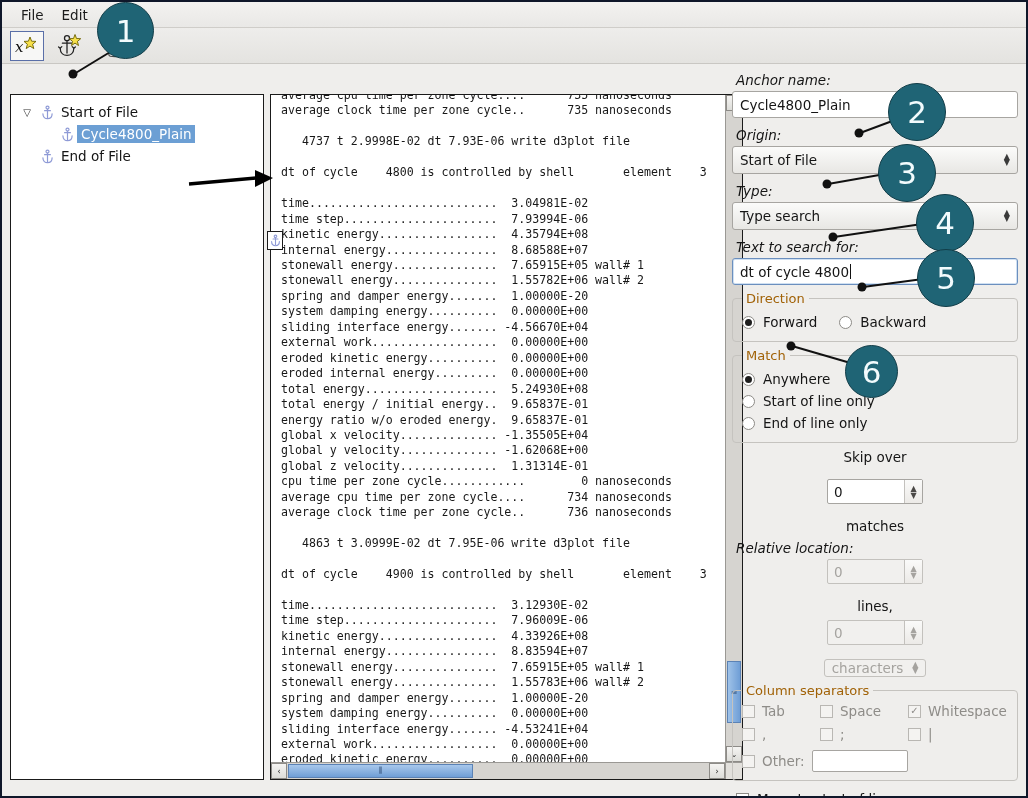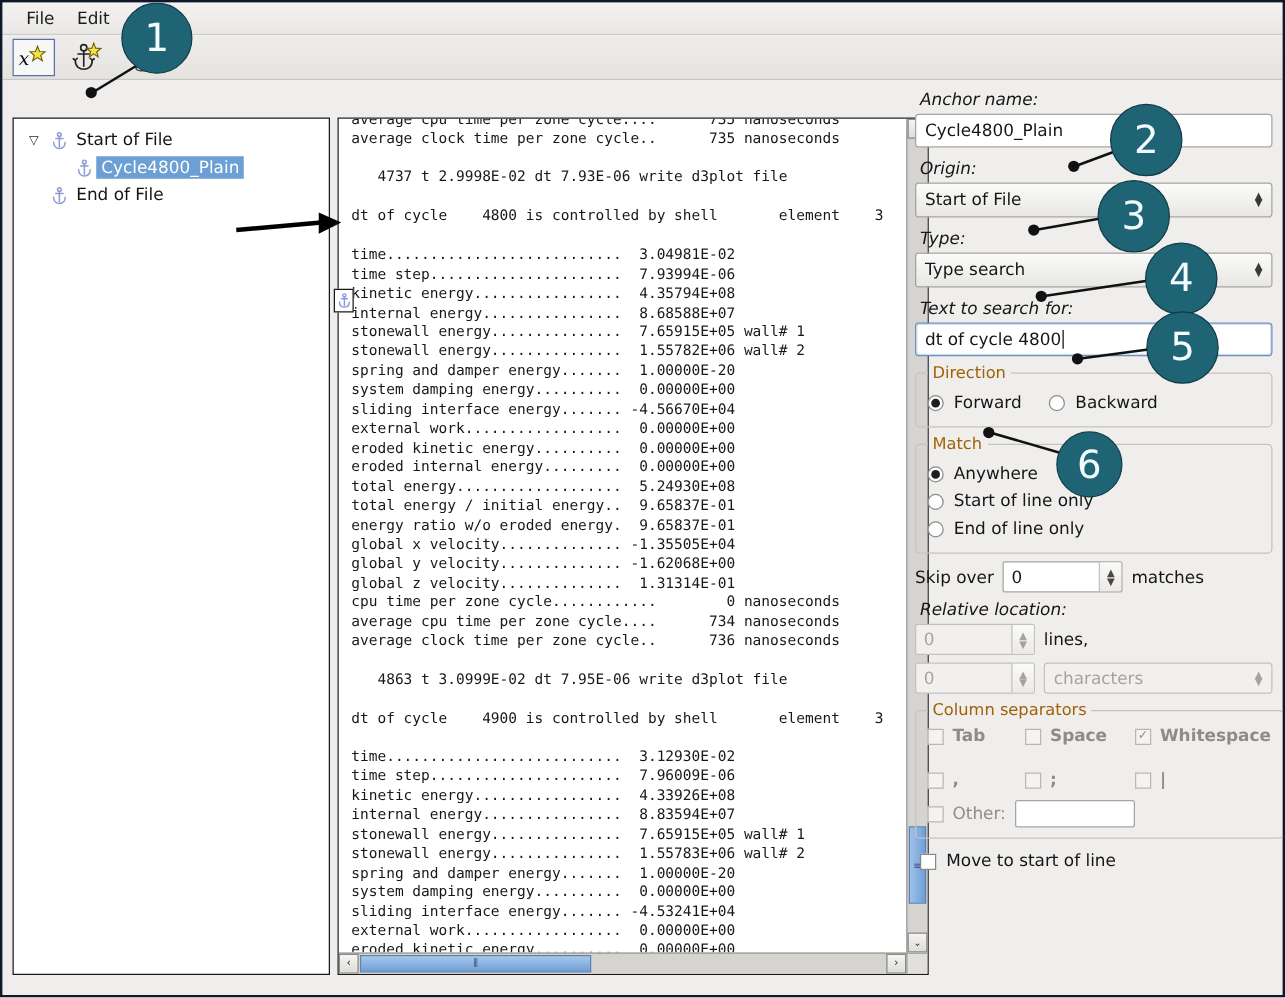--- a/index.html
+++ b/index.html
@@ -180,21 +180,21 @@
   }
   .radio + span { margin-right: 14px; }
 
   .cbx {
     width: 13px; height: 13px; border: 1px solid #8d8b87; background: #fff;
     display: inline-flex; align-items: center; justify-content: center;
     font-size: 10px; line-height: 1; color: #222; flex: 0 0 auto;
   }
   .cbx.disabled { border-color: #b9b7b3; background: #f4f3f1; color: #8e8c88; }
 
-  .row { display: flex; align-items: center; gap: 7px; }
+  .row { display: flex; align-items: center; gap: 14px; flex-direction: column; }
   .spinbox {
     height: 25px; background: #fff; border: 1px solid #a7a5a1; border-radius: 2px;
     display: flex; align-items: center; position: relative;
     padding: 0 22px 0 6px; font-size: 13.5px;
   }
   .spinbox.disabled { background: #f1f0ee; border-color: #c3c1bd; color: #a5a39f; }
   .spinbox .btns {
     position: absolute; right: 0; top: 0; bottom: 0; width: 18px;
     border-left: 1px solid #c3c1bd;
     background: linear-gradient(#fafaf9,#eceae7);
@@ -206,21 +206,21 @@
   .selbox {
     height: 25px; background: #f1f0ee; border: 1px solid #c3c1bd; border-radius: 3px;
     display: flex; align-items: center; position: relative;
     padding: 0 22px 0 7px; color: #a5a39f; font-size: 13.5px;
   }
   .selbox .spin {
     position: absolute; right: 7px; top: 50%; transform: translateY(-50%);
     display: flex; flex-direction: column; line-height: 6px; font-size: 8px; color: #a5a39f;
   }
 
-  .sepgrid { display: grid; grid-template-columns: 78px 88px auto; row-gap: 19px; align-items: center; font-weight: bold; }
+  .sepgrid { display: grid; grid-template-columns: 78px 88px auto; row-gap: 7px; align-items: center; }
   .sepcell { display: flex; align-items: center; gap: 7px; color: #8e8c88; }
   .otherbox {
     height: 22px; width: 96px; background: #fff;
     border: 1px solid #a7a5a1; border-radius: 2px;
   }
 
   .movecb { display: flex; align-items: center; gap: 8px; margin-top: 10px; margin-left: 4px; }
 
   
   .callout {

